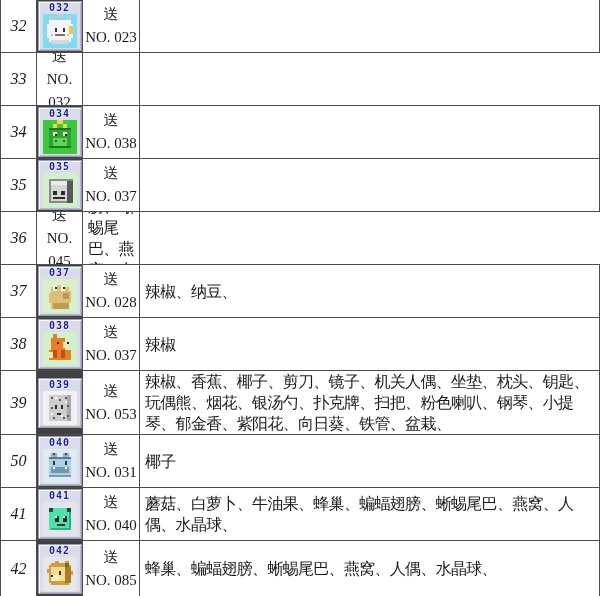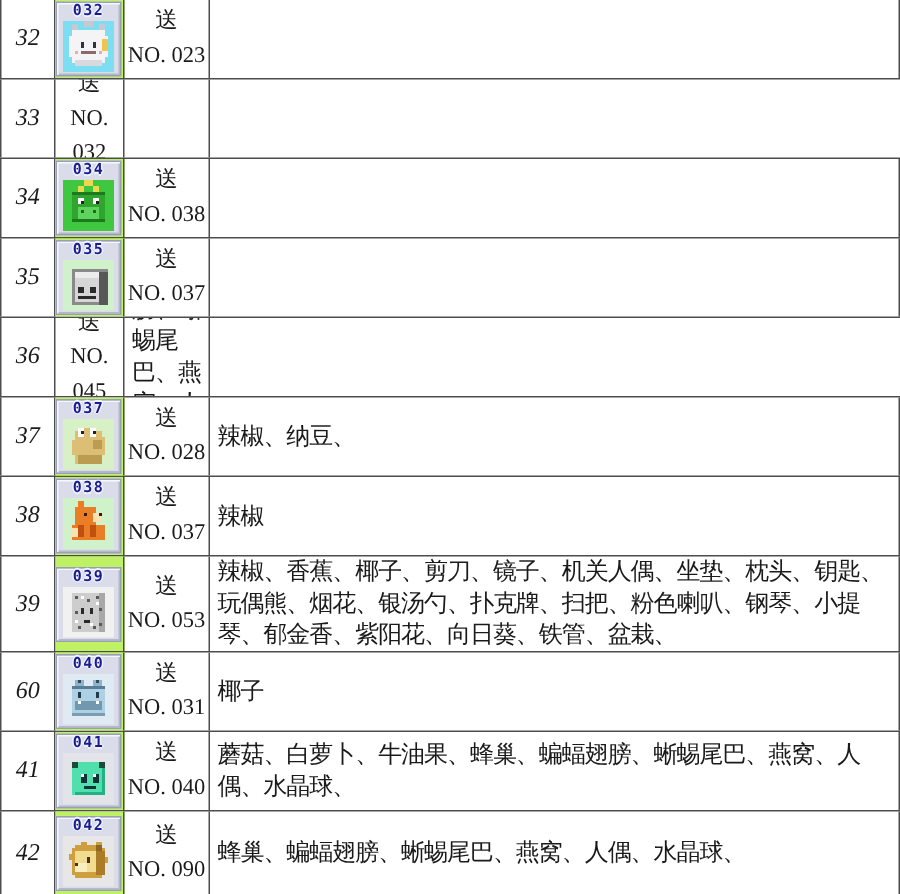--- a/index.html
+++ b/index.html
@@ -7,21 +7,21 @@
          font-family:"Liberation Serif","DejaVu Serif",serif; color:#1a1a1a; }
   .table { width:600px; height:596px; }
   .row { display:grid; grid-template-columns:37px 46px 57px 1fr;
          border-bottom:1px solid #4d4d4d; box-sizing:border-box; }
   .row.last { border-bottom:none; }
   .h53 { height:53px; } .h64 { height:64px; } .h55 { height:55px; }
   .cell { box-sizing:border-box; border-right:1px solid #4d4d4d;
           display:flex; align-items:center; overflow:hidden; }
   .c-num { border-left:1px solid #4d4d4d; justify-content:center;
            font-size:16px;font-style:italic; }
-  .c-icon { justify-content:flex-start; background:#bef264; }
+  .c-icon { justify-content:center; background:#404040; }
   .c-gift { flex-direction:column; justify-content:center;
             font-size:15px; line-height:23px; text-align:center; }
   .c-items { font-size:16px; letter-spacing:-0.7px; line-height:21px;
              padding:1px 2px 1px 5px; }
   .items-text { display:block; }
   
   .icon-card { width:42px; height:48px; background:#dadcea;
                border:1px solid #9aa0b4;
                box-shadow: inset 1px 1px 0 #f6f8ff, inset -1px -1px 0 #b4b8c8;
                display:flex; flex-direction:column; align-items:center; }
@@ -255,21 +255,21 @@
       <span>送</span>
       <span>NO. 053</span>
     </div>
     <div class="cell c-items">
         <span class="items-text">辣椒、香蕉、椰子、剪刀、镜子、机关人偶、坐垫、枕头、钥匙、玩偶熊、烟花、银汤勺、扑克牌、扫把、粉色喇叭、钢琴、小提琴、郁金香、紫阳花、向日葵、铁管、盆栽、</span>
       </div>
   </div>
 
   <div class="row h53">
     <div class="cell c-num">
-        <span>60</span>
+        <span>50</span>
       </div>
     <div class="cell c-icon">
       <div class="icon-card">
         <span class="badge">040</span>
         <svg class="sprite" viewBox="0 0 17 17" shape-rendering="crispEdges">
           <rect width="17" height="17" fill="#e0eaf2"></rect>
           <rect x="4" y="2" width="3" height="2" fill="#8cb4cc"></rect>
             <rect x="10" y="2" width="3" height="2" fill="#8cb4cc"></rect>
           <rect x="5" y="2" width="1" height="1" fill="#334a5c"></rect>
             <rect x="11" y="2" width="1" height="1" fill="#334a5c"></rect>
@@ -346,20 +346,20 @@
           <rect x="11" y="3" width="2" height="2" fill="#8a6820"></rect>
           <rect x="4" y="5" width="7" height="7" fill="#f2dc90"></rect>
           <rect x="4" y="9" width="4" height="3" fill="#f8eec0"></rect>
           <rect x="8" y="7" width="1" height="2" fill="#4a3010"></rect>
           <rect x="4" y="9" width="1" height="1" fill="#4a3010"></rect>
         </svg>
       </div>
     </div>
     <div class="cell c-gift">
       <span>送</span>
-      <span>NO. 090</span>
+      <span>NO. 085</span>
     </div>
     <div class="cell c-items">
         <span class="items-text">蜂巢、蝙蝠翅膀、蜥蜴尾巴、燕窝、人偶、水晶球、</span>
       </div>
   </div>
 
 </div>
 
 </body></html>

